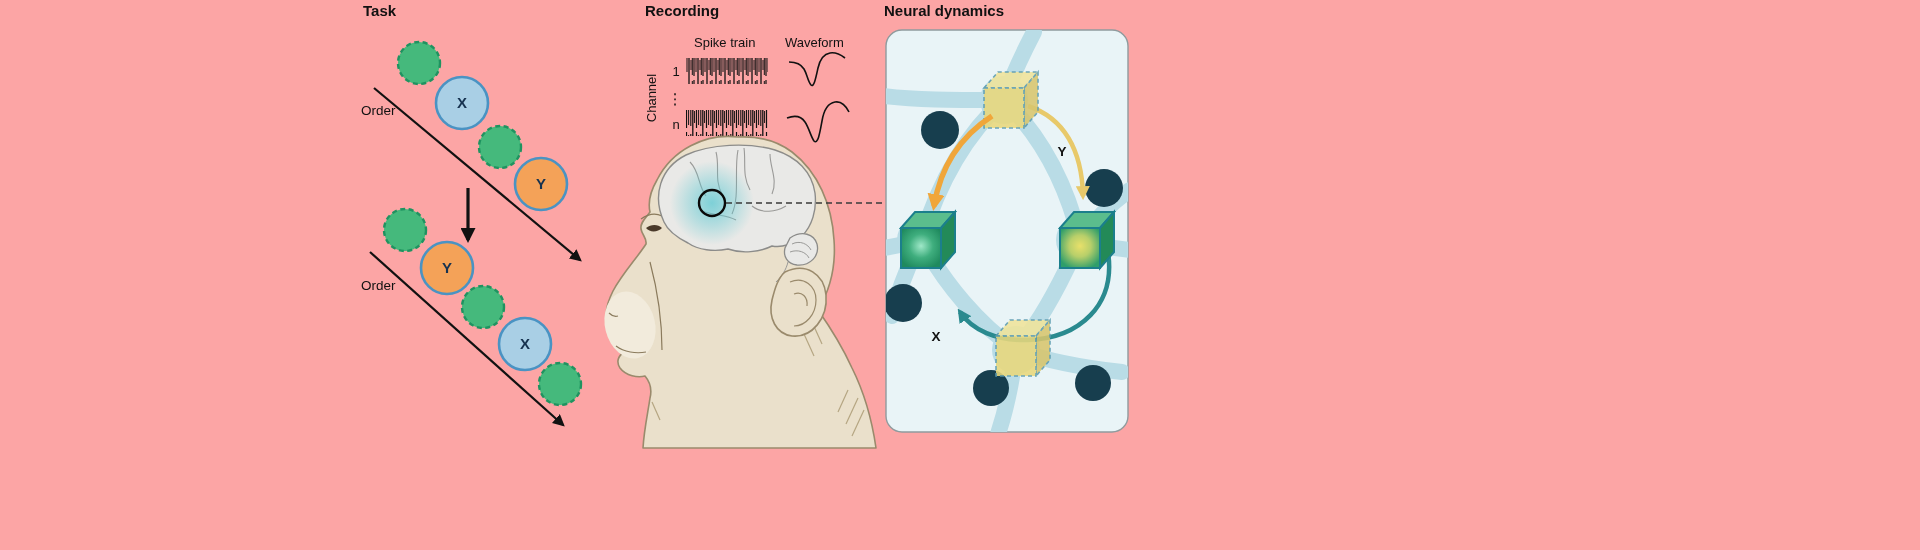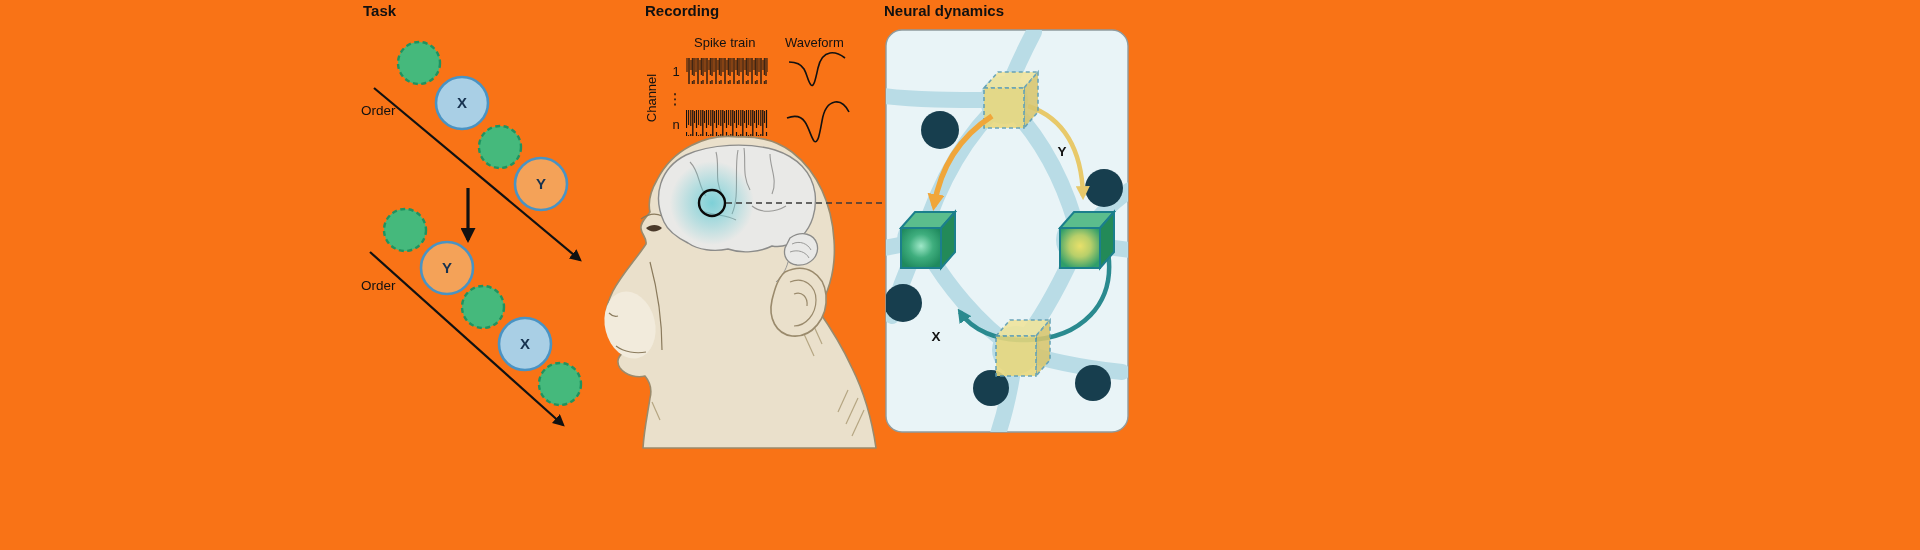--- a/index.html
+++ b/index.html
@@ -1,16 +1,16 @@
 <!DOCTYPE html>
 <html><head>
 <meta charset="utf-8">
 <style>
   html,body{margin:0;padding:0;background:#ffffff;}
-  .canvas{position:relative;width:1920px;height:550px;background:#f97316;overflow:hidden;}
+  .canvas{position:relative;width:1920px;height:550px;background:#fca5a5;overflow:hidden;}
   svg{display:block;}
   svg text{font-family:"Liberation Sans", sans-serif;fill:#111;}
   .panel-title{font-size:15px;font-weight:bold;}
   .lbl{font-size:13.5px;}
   .lbl-small{font-size:13px;}
   .circ-lbl{font-size:15px;font-weight:bold;fill:#16324f;text-anchor:middle;}
   .state-lbl{font-size:13.5px;font-weight:bold;text-anchor:middle;}
   .ch-lbl{font-size:13px;text-anchor:middle;}
   .dots{font-size:15px;text-anchor:middle;}
 </style>

